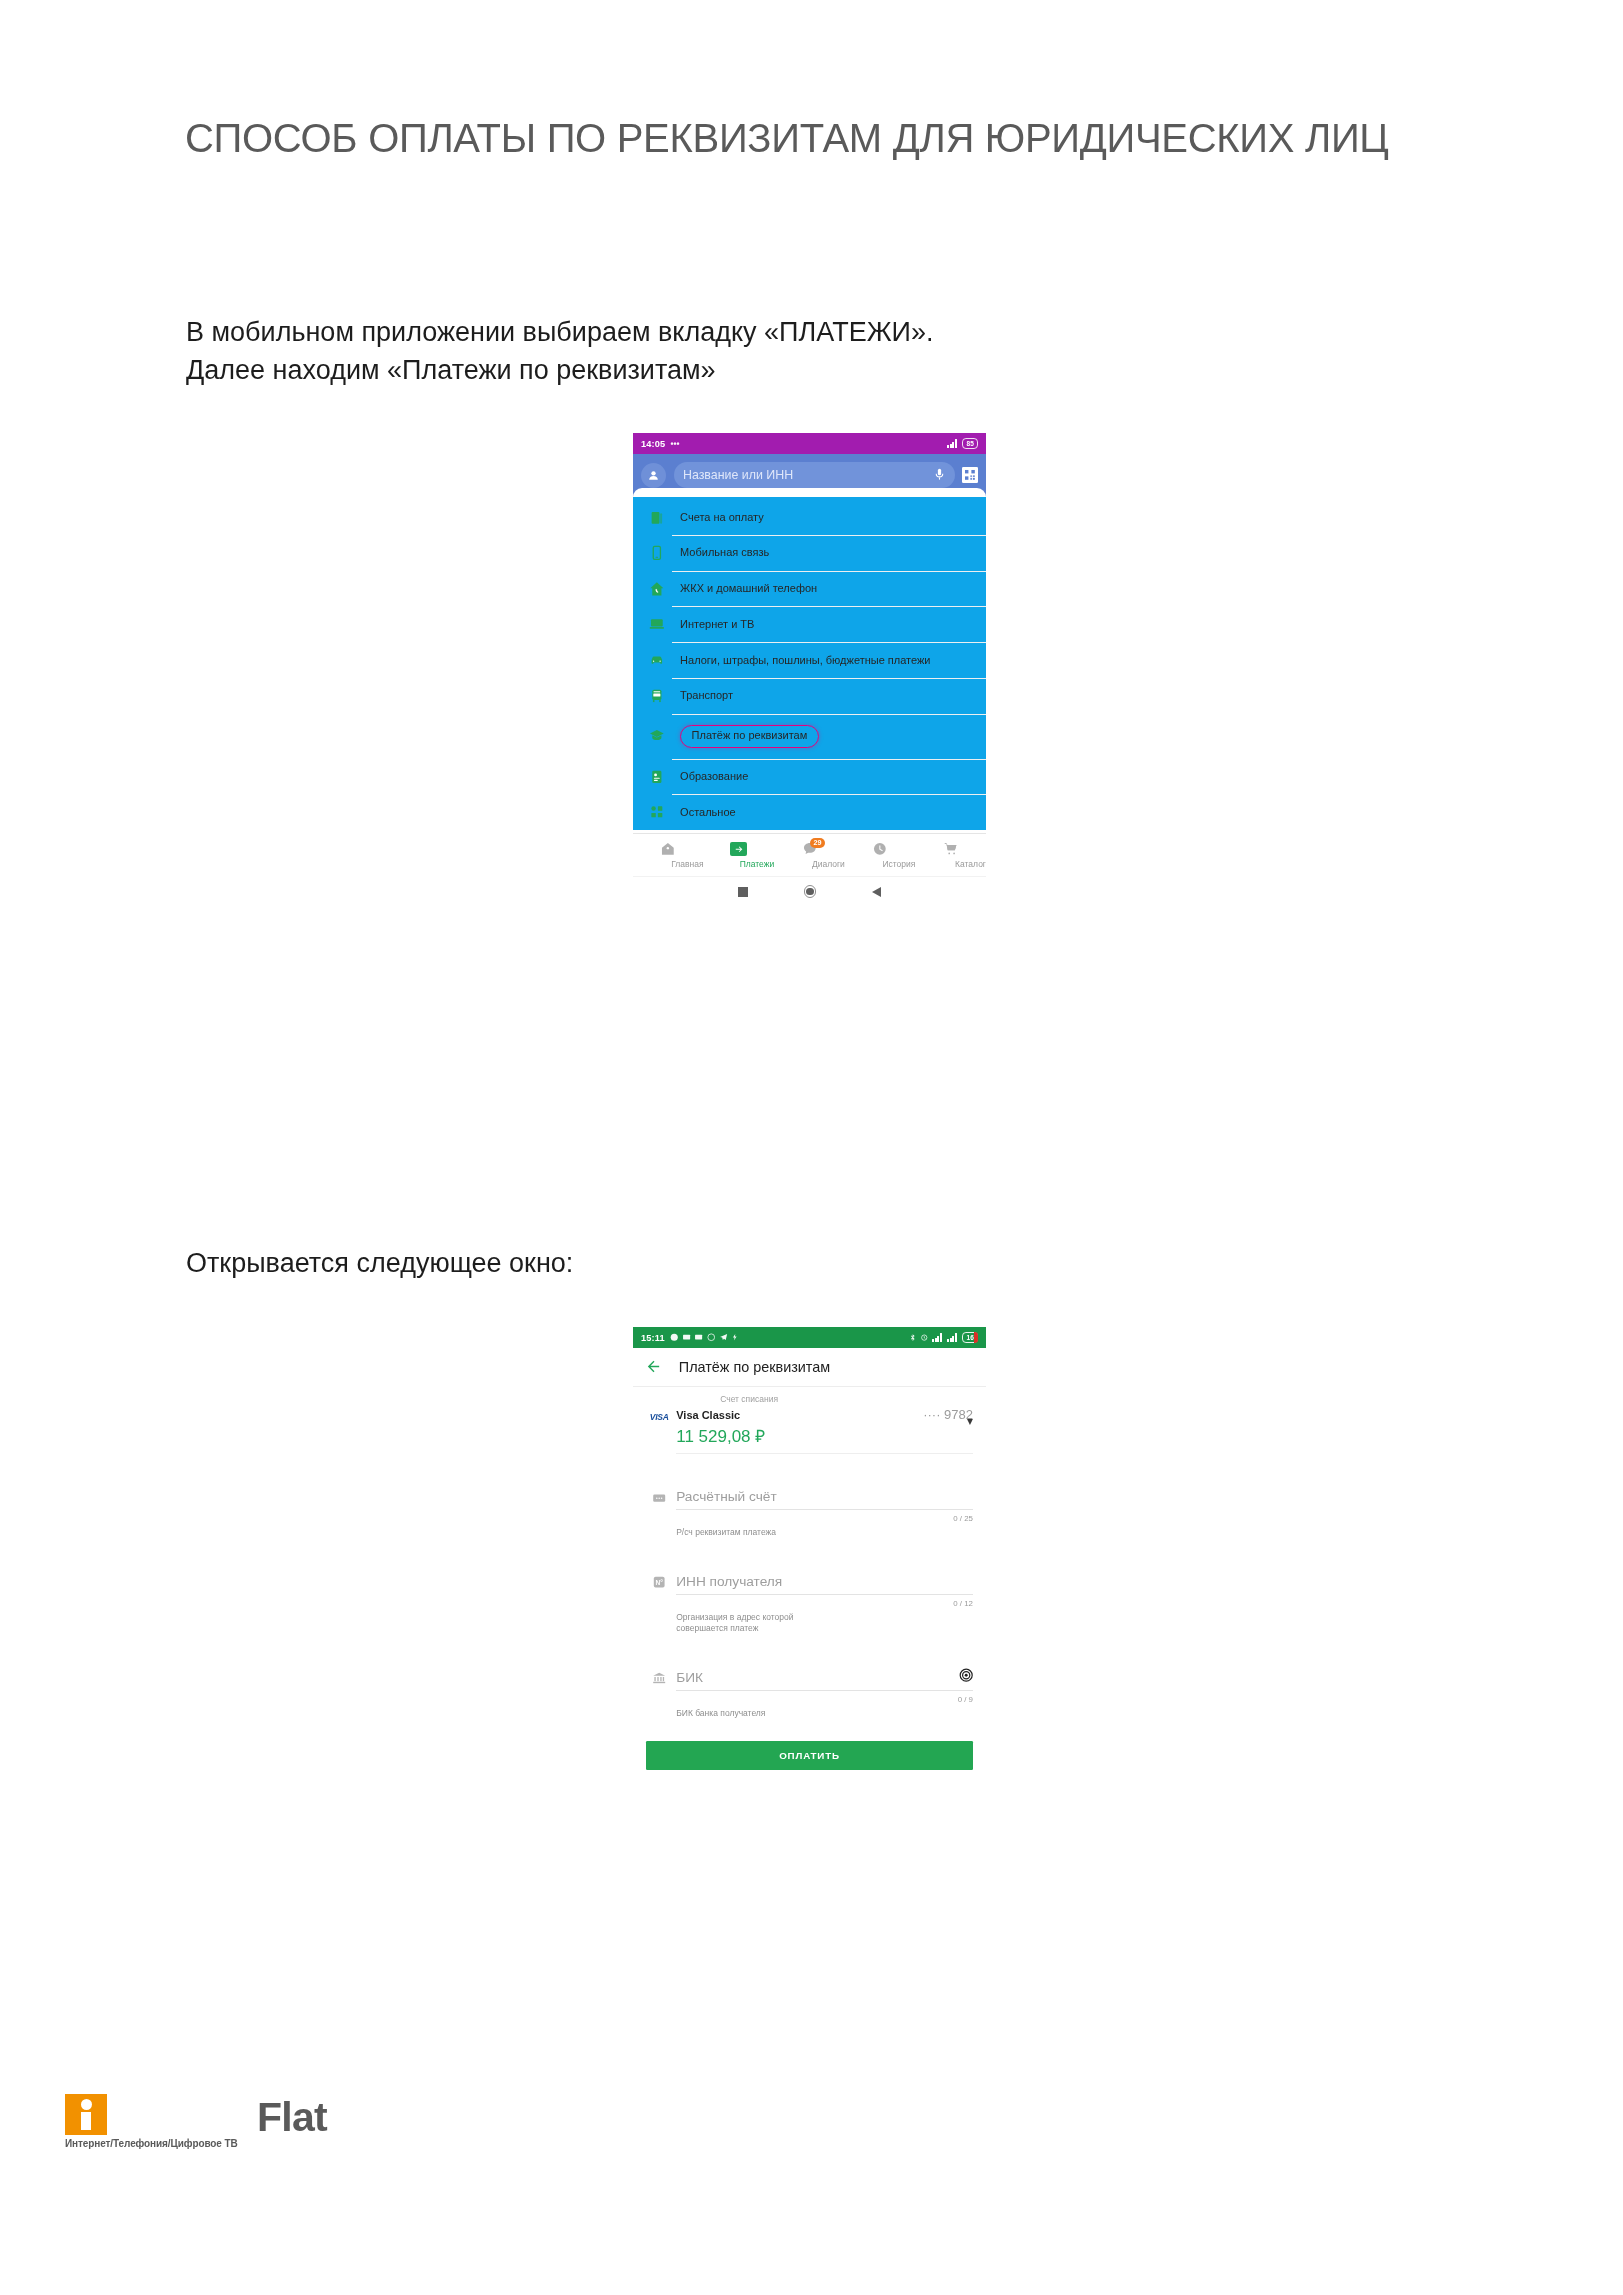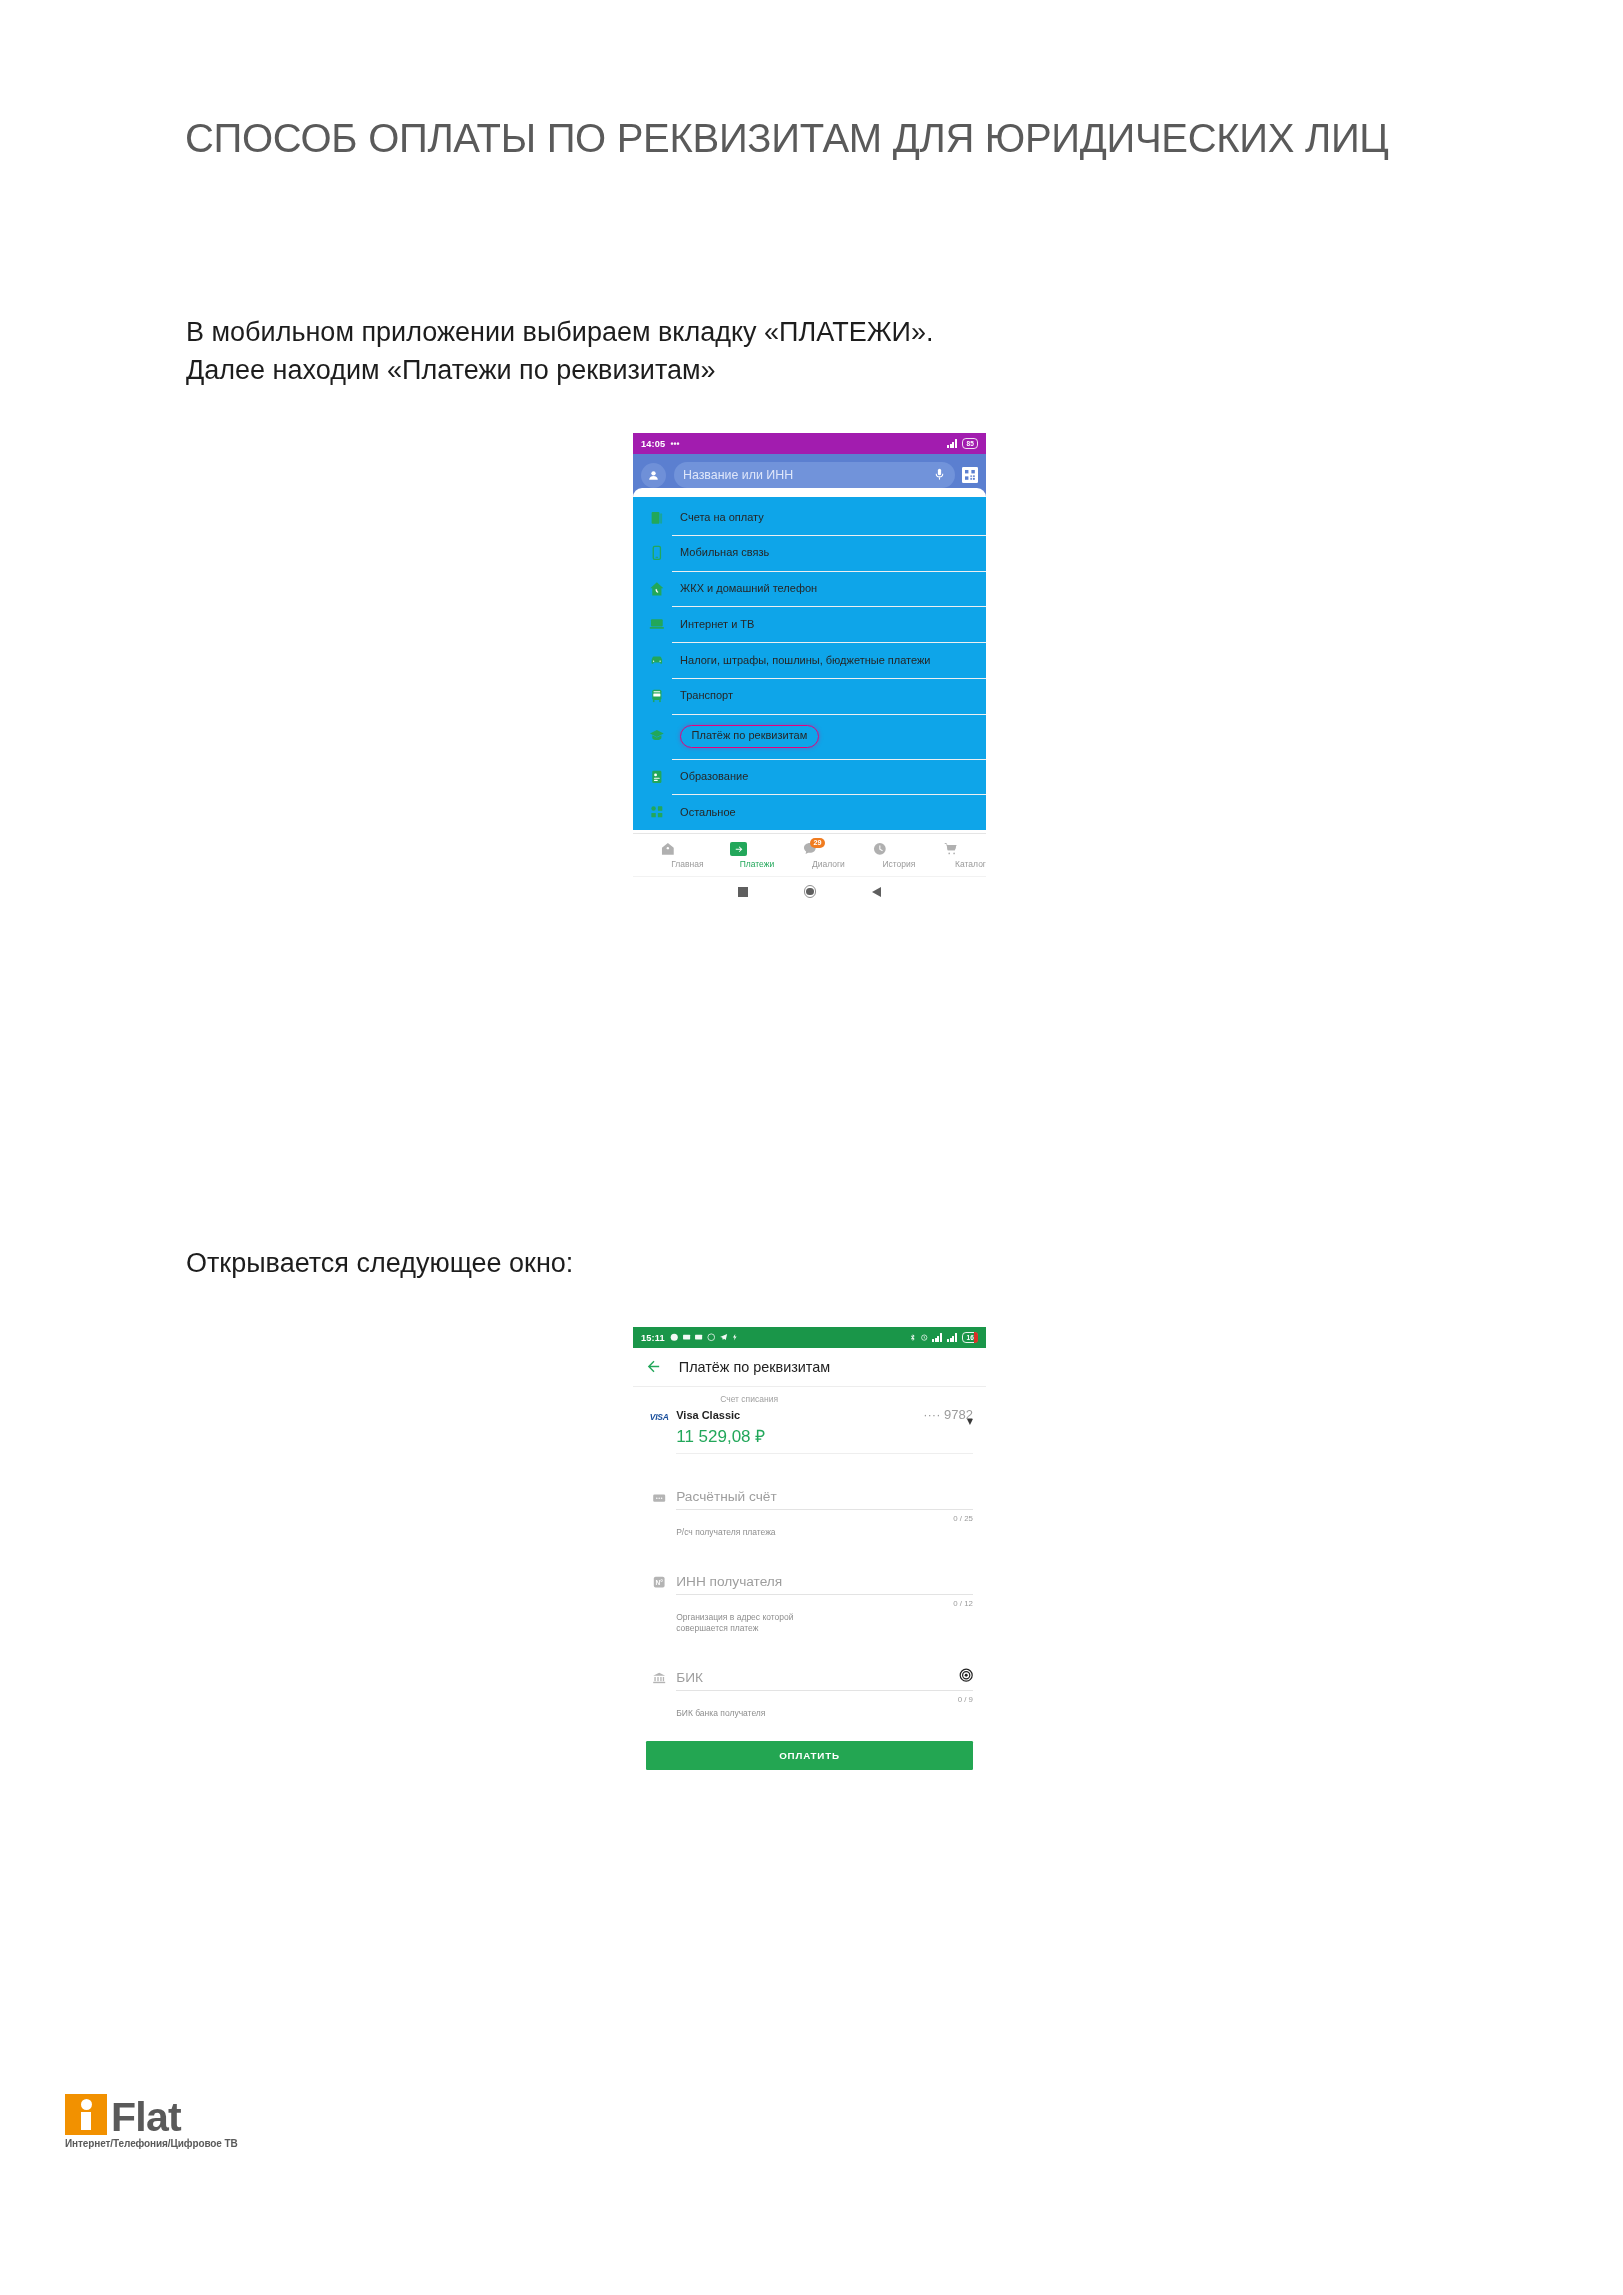--- a/index.html
+++ b/index.html
@@ -379,21 +379,21 @@
 
   .gap-lg { height: 22px; }
 
   
   .logo-wrap {
     position: absolute;
     left: 65px;
     top: 2094px;
     width: 262px;
   }
-  .logo-row { display: flex; align-items: flex-end; }
+  .logo-row { display: flex; align-items: flex-end; justify-content: space-between; }
   .logo-i-box {
     width: 42px; height: 41px;
     background: #f29100;
     display: flex; flex-direction: column;
     align-items: center; justify-content: center;
     flex: 0 0 auto;
   }
   .logo-i-dot {
     width: 11px; height: 11px;
     border-radius: 50%;
@@ -740,21 +740,21 @@
       <svg viewBox="0 0 24 24">
           <rect x="2" y="6" width="20" height="12" rx="2"></rect>
           <circle cx="8" cy="12" r="1.3" fill="#fff"></circle>
           <circle cx="12" cy="12" r="1.3" fill="#fff"></circle>
           <circle cx="16" cy="12" r="1.3" fill="#fff"></circle>
         </svg>
     </div>
     <div class="field-body">
       <div class="input-field">Расчётный счёт</div>
       <div class="input-counter">0 / 25</div>
-      <div class="input-hint">Р/сч получателя платежа</div>
+      <div class="input-hint">Р/сч реквизитам платежа</div>
     </div>
   </div>
 
   <div class="gap-lg"></div>
 
   <div class="field-row">
     <div class="field-icon">
       <svg viewBox="0 0 24 24">
           <rect x="3" y="3" width="18" height="18" rx="3"></rect>
           <text x="12" y="16" font-size="11" font-family="Liberation Sans" fill="#ffffff" text-anchor="middle" font-weight="bold">N°</text>

